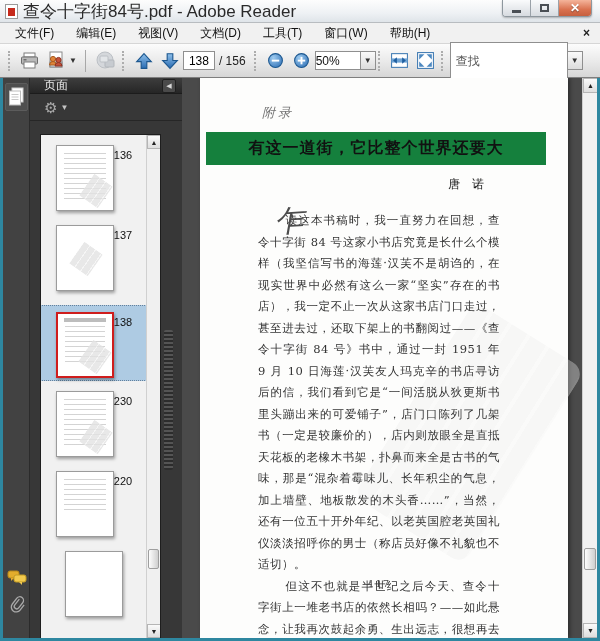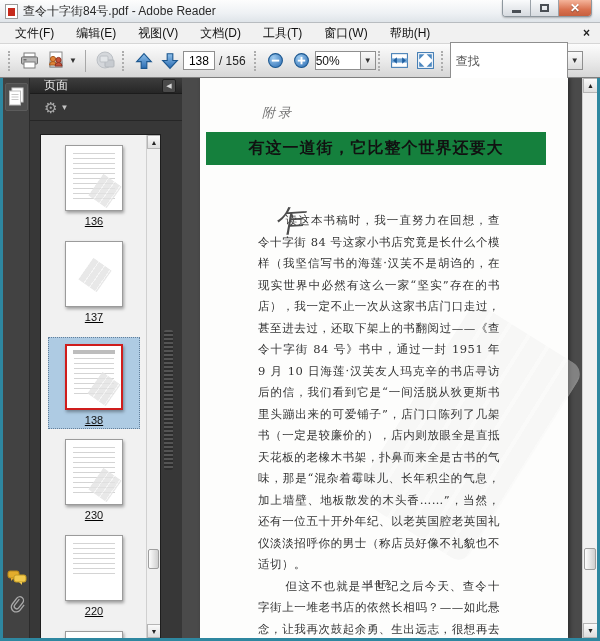--- a/index.html
+++ b/index.html
@@ -5,21 +5,21 @@
   * { margin:0; padding:0; box-sizing:border-box; }
   html,body { width:600px; height:641px; overflow:hidden; font-family:"Liberation Sans",sans-serif; }
   .app { position:relative; width:600px; height:641px; background:#e8e8e8; overflow:hidden; }
 
   
   .titlebar { position:absolute; left:0; top:0; width:600px; height:23px;
     background:linear-gradient(#fdfdfd,#eef1f4 60%,#dfe4e9); border-bottom:1px solid #b8bcc0;
     display:flex; align-items:center; padding-left:5px; }
   .pdficon { width:13px; height:15px; background:#fff; border:1px solid #9a9a9a; position:relative; margin-right:5px; }
   .pdficon::after { content:""; position:absolute; left:2px; top:3px; width:7px; height:8px; background:#c62a1c; }
-  .titletext { font-size:12px; color:#2a2a2a; }
+  .titletext { font-size:17px; color:#2a2a2a; }
   .winbtns { position:absolute; right:8px; top:0; height:17px; display:flex; border:1px solid #8e979e; border-top:none; border-radius:0 0 4px 4px; overflow:hidden; box-shadow:0 1px 2px rgba(0,0,0,.25); }
   .winbtn { width:28px; height:16px; background:linear-gradient(#fafbfc,#d7dbe0); border-right:1px solid #9aa1a8; display:flex; align-items:center; justify-content:center; color:#333; font-size:10px; }
   .winbtn .bar { width:9px; height:3px; background:#4a4f55; margin-top:6px; }
   .winbtn .box { width:9px; height:8px; border:2px solid #4a4f55; background:transparent; }
   .winbtn.close { width:32px; border-right:none; background:linear-gradient(#f4b49b,#d9714f 60%,#c65f3e); color:#fff; font-weight:bold; font-size:12px; text-shadow:0 1px 1px rgba(0,0,0,.4); }
 
   
   .menubar { position:absolute; left:0; top:23px; width:600px; height:21px; background:#f1f1f1;
     border-bottom:1px solid #d6d6d6; display:flex; align-items:center; padding-left:4px; }
   .menuitem { font-size:12px; color:#111; padding:2px 11px; cursor:default; }
@@ -59,21 +59,21 @@
   .sidewrap { position:absolute; left:27px; top:0; width:152px; height:100%; background:#373737; }
   .side-header { height:16px; background:linear-gradient(#3d3d3d,#262626); border-bottom:1px solid #1c1c1c; display:flex; align-items:center; padding:0 6px 0 14px; }
   .side-title { color:#e9e9e9; font-size:12px; flex:1; }
   .collapsebtn { width:14px; height:14px; background:#4a4a4a; border:1px solid #1f1f1f; border-radius:2px; color:#d8d8d8; font-size:7px; display:flex; align-items:center; justify-content:center; }
   .side-options { height:27px; background:#373737; border-bottom:1px solid #262626; display:flex; align-items:center; padding-left:14px; }
   .gear { color:#a9a9a9; font-size:15px; line-height:1; }
   .gearcaret { color:#c4c4c4; font-size:8px; margin-left:3px; }
 
   .thumbpane { position:absolute; left:10px; top:56px; width:121px; bottom:0; background:#f1f1f1; border:1px solid #1e1e1e; border-bottom:none; overflow:hidden; }
   .thumblist { position:absolute; left:0; top:0; width:106px; padding-top:10px; display:flex; flex-direction:column; align-items:center; }
-  .thumb { display:flex; flex-direction:column; align-items:center; margin-bottom:14px;text-decoration:underline; }
+  .thumb { display:flex; flex-direction:row; align-items:flex-start; margin-bottom:14px; }
   .thumbimg { width:58px; height:66px; background:#fff; border:1px solid #9b9b9b; box-shadow:1px 2px 3px rgba(0,0,0,.35); position:relative; overflow:hidden; }
   .tlines { position:absolute; left:7px; right:7px; top:7px; bottom:10px;
     background:repeating-linear-gradient(#c9c9c9 0 1px,transparent 1px 5px); opacity:.8; }
   .tlines.short { bottom:26px; }
   .tblob { position:absolute; right:6px; bottom:6px; width:22px; height:26px; background:
     repeating-linear-gradient(90deg,#e3e3e3 0 6px,#f3f3f3 6px 7px),
     repeating-linear-gradient(#e3e3e3 0 7px,#f3f3f3 7px 8px); transform:rotate(35deg); opacity:.8; }
   .thumblabel { font-size:11px; color:#111; margin-top:4px; font-family:"Liberation Sans",sans-serif; }
   .thumb.selected { background:#aecbe3; border:1px dotted #5d7globe9a; border:1px dotted #63809c; padding:6px 16px 2px; margin-bottom:10px; }
   .thumb.selected .thumbimg { border:2px solid #cf1d1d; }
@@ -364,20 +364,21 @@
     <div class="docpane">
       <div class="page">
         <div class="watermark"></div>
 
         <div class="page-section">附录</div>
 
         <div class="page-banner">
           <span>有这一道街，它比整个世界还要大</span>
         </div>
 
+        <div class="page-author">唐  诺</div>
 
         <div class="page-body">
           <span class="dropcap">乍</span>
           <p>读这本书稿时，我一直努力在回想，查令十字街 84 号这家小书店究竟是长什么个模样（我坚信写书的海莲·汉芙不是胡诌的，在现实世界中必然有这么一家“坚实”存在的书店），我一定不止一次从这家书店门口走过，甚至进去过，还取下架上的书翻阅过——《查令十字街 84 号》书中，通过一封 1951 年 9 月 10 日海莲·汉芙友人玛克辛的书店寻访后的信，我们看到它是“一间活脱从狄更斯书里头蹦出来的可爱铺子”，店门口陈列了几架书（一定是较廉价的），店内则放眼全是直抵天花板的老橡木书架，扑鼻而来全是古书的气味，那是“混杂着霉味儿、长年积尘的气息，加上墙壁、地板散发的木头香……”，当然，还有一位五十开外年纪、以老英国腔老英国礼仪淡淡招呼你的男士（称店员好像不礼貌也不适切）。</p>
           <p>但这不也就是半世纪之后今天、查令十字街上一堆老书店的依然长相吗？——如此悬念，让我再次鼓起余勇、生出远志，很想再去查令十字街仔细查看一次，对一个有抽烟习性又加上轻微幽闭恐惧毛病如我者，这长达二十小时的飞行之旅，我自以为是个很大的冲动而且很英勇的企图不是吗？</p>
 
         </div>
 
         <div class="pageno">117</div>
       </div>

